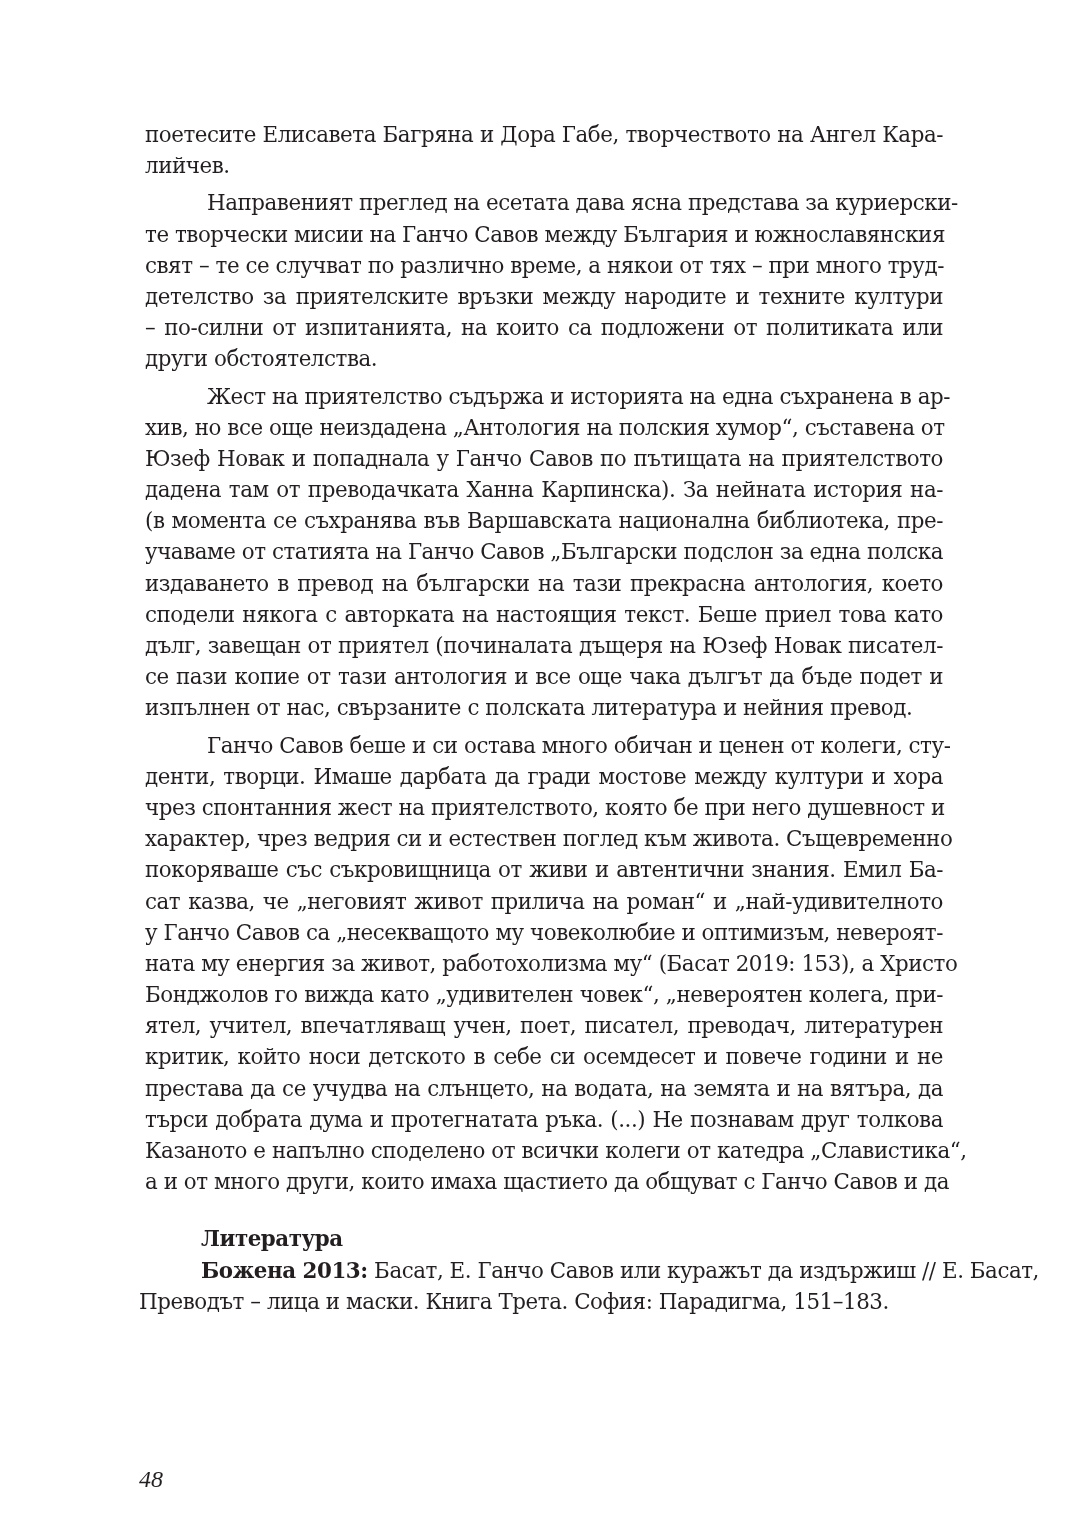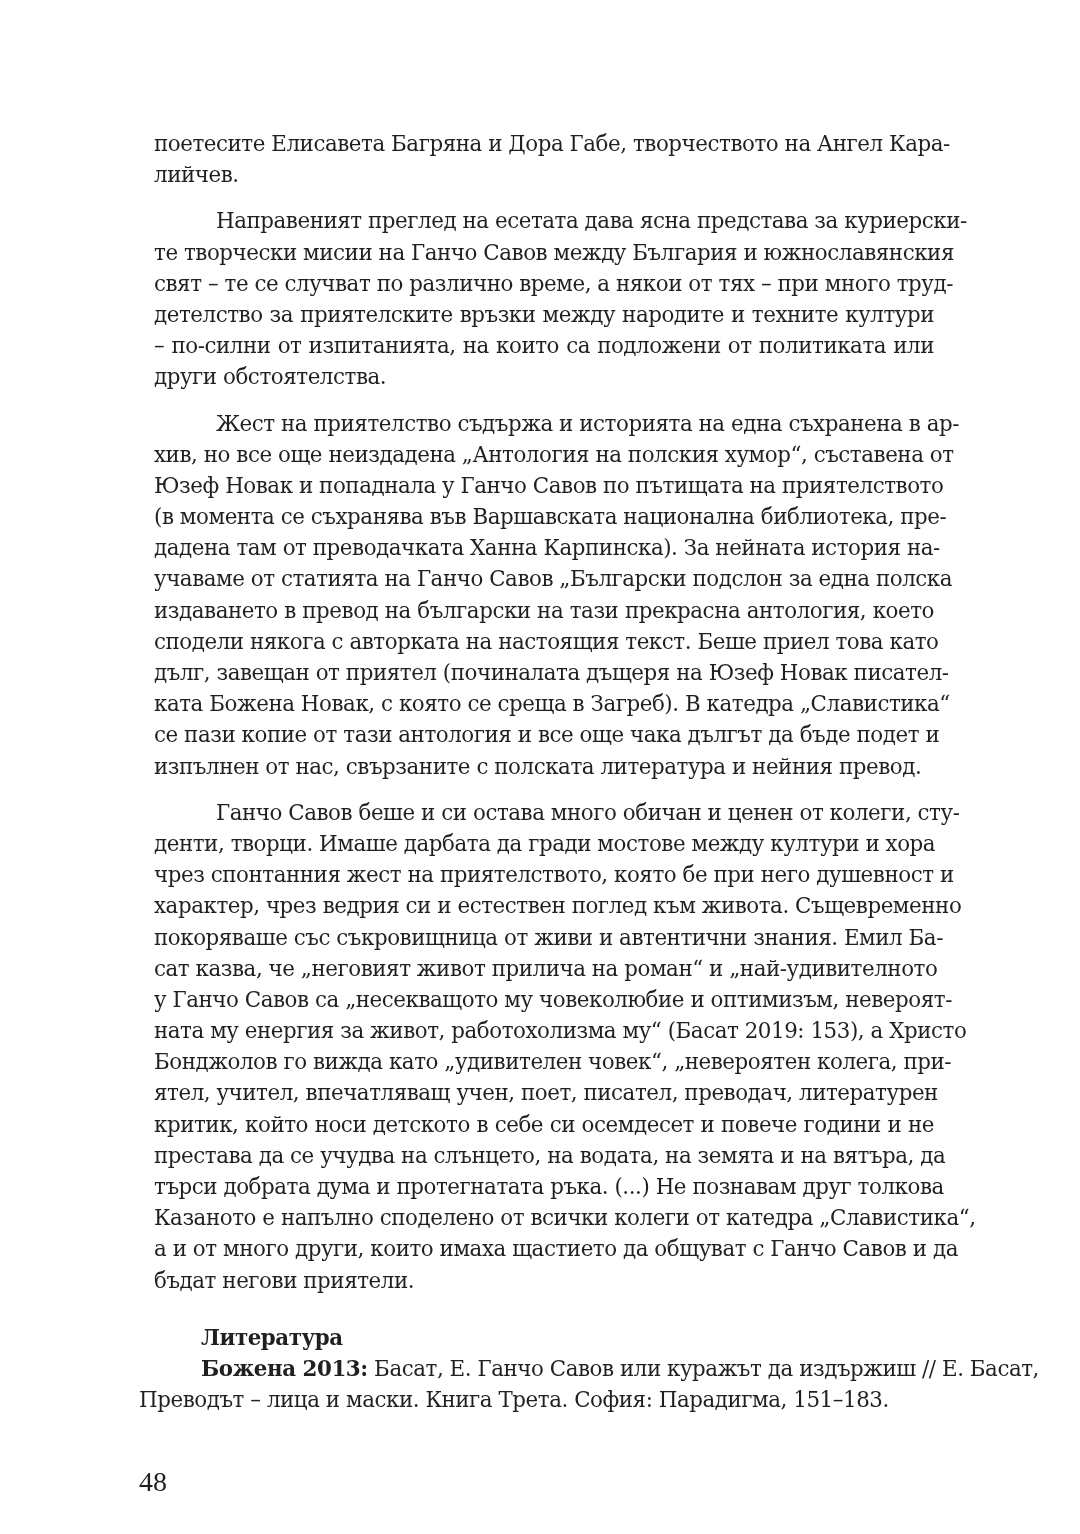--- a/index.html
+++ b/index.html
@@ -10,27 +10,27 @@
       font-size: 21.4px; color: #231f20;
       letter-spacing: -0.45px;
     }
     .line {
       display: block; height: 31.2px; line-height: 31.2px;
       text-align: justify; text-align-last: justify; white-space: nowrap;
       overflow: visible;
     }
     .line.last { text-align-last: left; }
     .line.indent { padding-left: 62px; }
-    .para { margin: 15px; }
+    .para { margin: 6px; }
     .refs { margin-top: 26px; }
     .bold { font-weight: bold; }
     .pagenum {
       position: absolute; left: 139px; top: 1466px;
       font-family: "Liberation Serif", "DejaVu Serif", serif;
-      font-size: 28px; color: #231f20;
+      font-size: 24px; color: #231f20; font-style: italic;
     }
   </style>
 </head>
 <body>
 
 <div class="page">
 
   <div class="para">
     <span class="line">поетесите Елисавета Багряна и Дора Габе, творчеството на Ангел Кара-</span>
     <span class="line last">лийчев.</span>
@@ -42,48 +42,46 @@
     <span class="line">свят – те се случват по различно време, а някои от тях – при много труд-</span>
     <span class="line">детелство за приятелските връзки между народите и техните култури</span>
     <span class="line">– по-силни от изпитанията, на които са подложени от политиката или</span>
     <span class="line last">други обстоятелства.</span>
   </div>
 
   <div class="para">
     <span class="line indent">Жест на приятелство съдържа и историята на една съхранена в ар-</span>
     <span class="line">хив, но все още неиздадена „Антология на полския хумор“, съставена от</span>
     <span class="line">Юзеф Новак и попаднала у Ганчо Савов по пътищата на приятелството</span>
+    <span class="line">дадена там от преводачката Ханна Карпинска). За нейната история на-</span>
     <span class="line">(в момента се съхранява във Варшавската национална библиотека, пре-</span>
-    <span class="line">дадена там от преводачката Ханна Карпинска). За нейната история на-</span>
     <span class="line">учаваме от статията на Ганчо Савов „Български подслон за една полска</span>
     <span class="line">издаването в превод на български на тази прекрасна антология, което</span>
     <span class="line">сподели някога с авторката на настоящия текст. Беше приел това като</span>
     <span class="line">дълг, завещан от приятел (починалата дъщеря на Юзеф Новак писател-</span>
-    <span class="line">ката Божена Новак, с която се среща в Загреб). В катедра „Славистика“</span>
     <span class="line">се пази копие от тази антология и все още чака дългът да бъде подет и</span>
     <span class="line last">изпълнен от нас, свързаните с полската литература и нейния превод.</span>
   </div>
 
   <div class="para">
     <span class="line indent">Ганчо Савов беше и си остава много обичан и ценен от колеги, сту-</span>
     <span class="line">денти, творци. Имаше дарбата да гради мостове между култури и хора</span>
     <span class="line">чрез спонтанния жест на приятелството, която бе при него душевност и</span>
     <span class="line">характер, чрез ведрия си и естествен поглед към живота. Същевременно</span>
     <span class="line">покоряваше със съкровищница от живи и автентични знания. Емил Ба-</span>
     <span class="line">сат казва, че „неговият живот прилича на роман“ и „най-удивителното</span>
     <span class="line">у Ганчо Савов са „несекващото му човеколюбие и оптимизъм, невероят-</span>
     <span class="line">ната му енергия за живот, работохолизма му“ (Басат 2019: 153), а Христо</span>
     <span class="line">Бонджолов го вижда като „удивителен човек“, „невероятен колега, при-</span>
     <span class="line">ятел, учител, впечатляващ учен, поет, писател, преводач, литературен</span>
     <span class="line">критик, който носи детското в себе си осемдесет и повече години и не</span>
     <span class="line">престава да се учудва на слънцето, на водата, на земята и на вятъра, да</span>
     <span class="line">търси добрата дума и протегнатата ръка. (...) Не познавам друг толкова</span>
     <span class="line">Казаното е напълно споделено от всички колеги от катедра „Славистика“,</span>
     <span class="line">а и от много други, които имаха щастието да общуват с Ганчо Савов и да</span>
-    <span class="line last">бъдат негови приятели.</span>
   </div>
 
   <div class="refs">
     <span class="line last indent bold">Литература</span>
     <span class="line indent"><b>Божена 2013:</b> <span>Басат, Е. Ганчо Савов или куражът да издържиш // Е. Басат,</span></span>
     <span class="line last">Преводът – лица и маски. Книга Трета. София: Парадигма, 151–183.</span>
   </div>
 
 </div>
 

